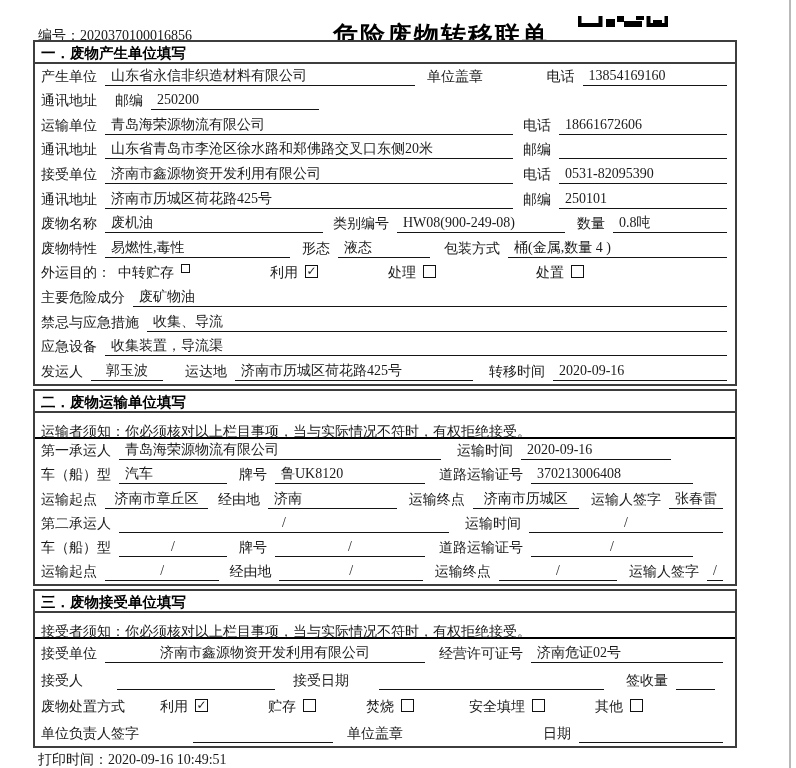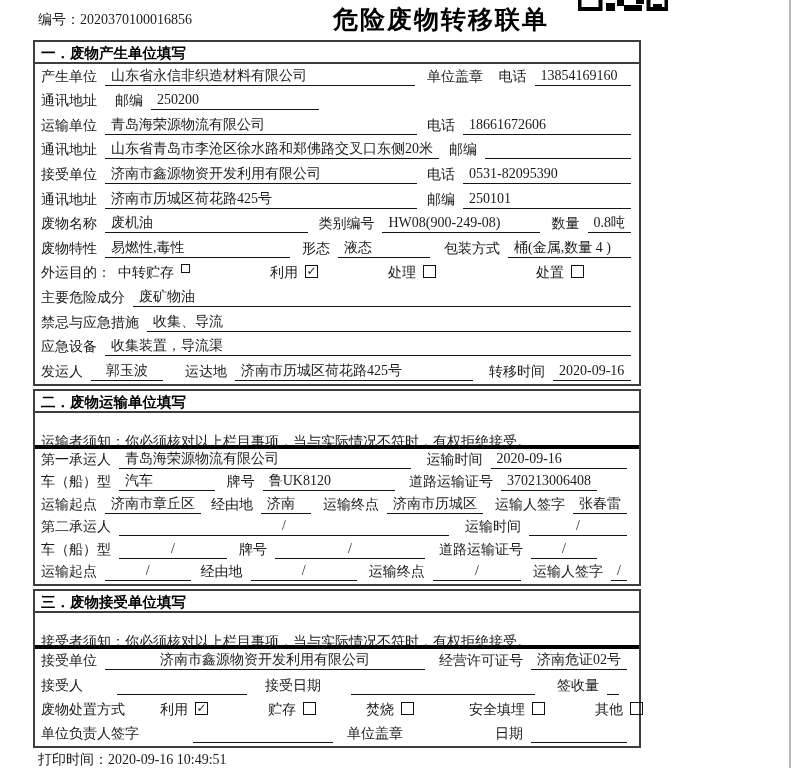--- a/index.html
+++ b/index.html
@@ -5,39 +5,39 @@
   * { margin:0; padding:0; box-sizing:border-box; }
   html,body { background:#fff; }
   .page {
     position:relative; width:796px; height:768px; background:#ffffff;
     font-family:"Liberation Serif","DejaVu Serif",serif;
     font-size:14px; color:#1a1a1a; overflow:hidden;
   }
   .scan-edge { position:absolute; left:789px; top:0; width:2px; height:768px; background:#b9b9b9; }
 
   
-  .hdr { position:absolute; left:0; top:0; width:740px; height:40px; }
+  .hdr { position:absolute; left:0; top:16px; width:740px; height:40px; }
   .doc-no { position:absolute; left:38px; top:11px; white-space:nowrap; }
   .doc-title {
     position:absolute; left:333px; top:3px; font-family:"Liberation Sans","DejaVu Sans",sans-serif;
     font-size:25px; font-weight:700; letter-spacing:2px; white-space:nowrap; color:#000;
   }
   .qr-frag { position:absolute; left:578px; top:0; }
 
   
-  .box { position:absolute; left:33px; width:608px; border:2px solid #3d3d3d; background:#fff; display:flex; flex-direction:column; }
+  .box { position:absolute; left:33px; width:704px; border:2px solid #3d3d3d; background:#fff; display:flex; flex-direction:column; }
   .box1 { top:40px;  height:346px; }
   .box2 { top:389px; height:197px; }
   .box3 { top:589px; height:159px; }
   .sec-title {
     flex:0 0 auto; height:22px; line-height:20px; padding:1px 6px 0 6px;
     font-family:"Liberation Sans","DejaVu Sans",sans-serif; font-weight:700; font-size:14.5px;
     border-bottom:2px solid #3d3d3d; color:#000;
   }
-  .notice { flex:0 0 auto; height:26px; line-height:25px; padding:16px 6px; border-bottom:4px solid #000000; white-space:nowrap; }
+  .notice { flex:0 0 auto; height:26px; line-height:25px; padding:6px 6px; border-bottom:2px solid #000000; white-space:nowrap; }
   .rows { flex:1 1 auto; display:flex; flex-direction:column; }
   .row { flex:1 1 0; display:flex; align-items:flex-end; padding:0 12px 3px 6px; white-space:nowrap; }
   .box1 .row { padding-right:8px; }
   .lbl { margin-right:8px; }
   .val { border-bottom:1px solid #151515; padding:0 6px; min-height:18px; }
   .fill { flex:1 1 auto; }
   .ctr { text-align:center; }
   .sp { flex:1 1 auto; }
   .w72{width:72px;} .w92{width:92px;} .w108{width:108px;} .w118{width:118px;} .w122{width:122px;}
   .w140{width:140px;} .w148{width:148px;} .w150{width:150px;} .w158{width:158px;} .w168{width:168px;}

